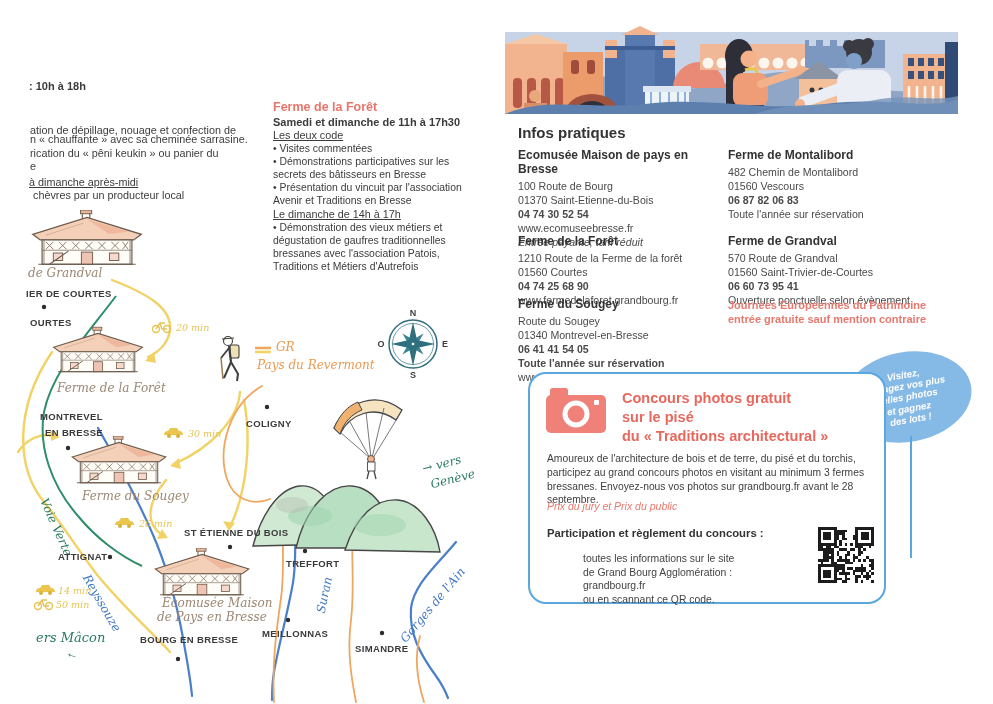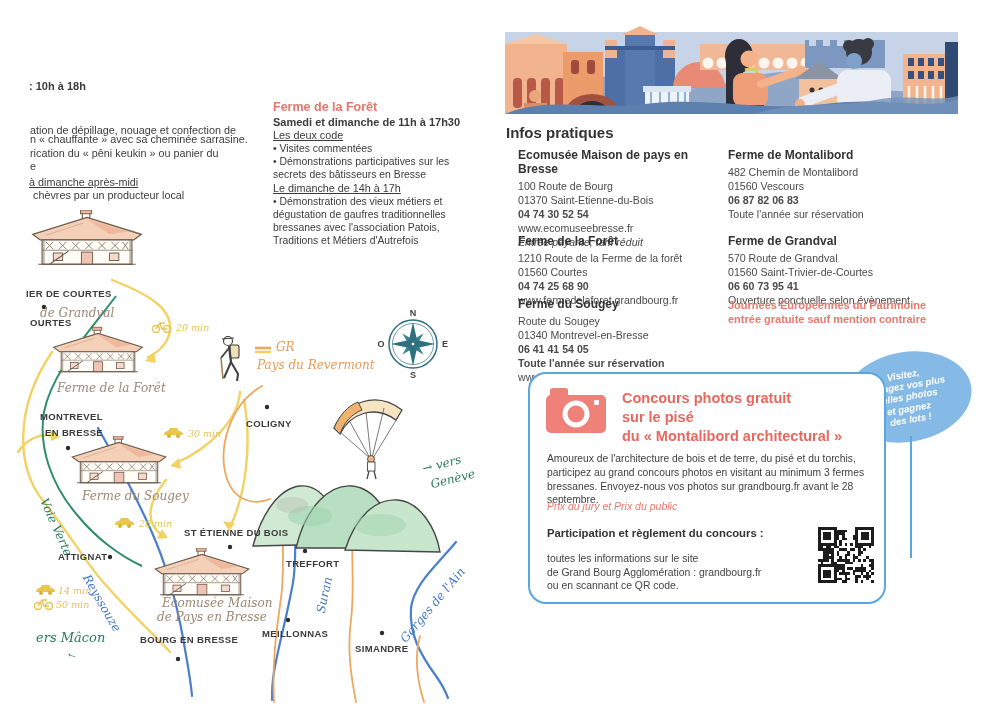--- a/index.html
+++ b/index.html
@@ -33,21 +33,21 @@
   .italic{font-style:italic;}
   .salmon{color:#e8796e;}
   
   .cbox{position:absolute;left:528px;top:372px;width:354px;height:228px;
         border:2px solid #5aa7e0;border-radius:18px;background:#fff;}
   .ctitle{position:absolute;left:92px;top:15px;color:#e8685e;font-weight:700;font-size:14.5px;line-height:19px;}
   .cbody{position:absolute;left:17px;top:78px;width:324px;font-size:10.3px;line-height:13.8px;color:#3e3e3e;}
   .cprize{position:absolute;left:17px;top:126px;font-size:10.5px;color:#e8796e;font-style:italic;}
   .cpart{position:absolute;left:17px;top:153px;width:250px;}
   .cpart-title{font-size:11.3px;font-weight:700;color:#333;margin-bottom:13px;}
-  .cpart-line{font-size:10.4px;line-height:13.5px;color:#434343;}
+  .cpart-line{font-size:10.4px;line-height:13.5px;color:#434343;margin-left:36px;}
   
   .qr{position:absolute;left:288px;top:153px;width:56px;height:56px;display:grid;
       grid-template-rows:repeat(21,1fr);grid-template-columns:repeat(21,1fr);background:#fff;}
   .qr i{background:#1c1c1c;display:block;}
   
   .bubble{position:absolute;left:842px;top:352px;width:130px;height:90px;background:#85b9e6;
           border-radius:50%;transform:rotate(-10deg);display:flex;flex-direction:column;
           justify-content:center;align-items:center;}
   .bubble div{color:#fff;font-weight:700;font-size:9.6px;line-height:11.3px;font-style:italic;}
   .bubble-line{position:absolute;left:910px;top:436px;width:2px;height:122px;background:#5aa7e0;}
@@ -67,20 +67,21 @@
     <div class="intro-line" style="left:30px;top:160px;">e</div>
     <div class="intro-line underline" style="left:29px;top:176px;">à dimanche après-midi</div>
     <div class="intro-line" style="left:33px;top:189px;">chèvres par un producteur local</div>
 
     <div class="ff-col">
       <div class="ff-title">Ferme de la Forêt</div>
       <div class="ff-sub">Samedi et dimanche de 11h à 17h30</div>
       <div class="ff-sec">Les deux code</div>
       <div class="ff-li">• Visites commentées</div>
       <div class="ff-li">• Démonstrations participatives sur les secrets des bâtisseurs en Bresse</div>
+      <div class="ff-li">• Présentation du vincuit par l'association Avenir et Traditions en Bresse</div>
       <div class="ff-sec">Le dimanche de 14h à 17h</div>
       <div class="ff-li">• Démonstration des vieux métiers et dégustation de gaufres traditionnelles bressanes avec l'association Patois, Traditions et Métiers d'Autrefois</div>
     </div>
 
     <svg class="abs" style="left:0;top:0;" width="500" height="710" viewBox="0 0 500 710">
       <defs>
         <symbol id="farm" viewBox="0 0 120 62">
           <rect x="55" y="2" width="8" height="11" fill="#fffdf8" stroke="#6d5c4c" stroke-width="1.2"></rect>
           <rect x="53" y="0" width="12" height="4" fill="#e9b49a" stroke="#6d5c4c" stroke-width="1"></rect>
           <polygon points="2,26 60,8 118,26 110,32 10,32" fill="#f5d0b8" stroke="#6d5c4c" stroke-width="1.4"></polygon>
@@ -216,21 +217,21 @@
           <circle cx="5" cy="9" r="2" fill="#d8b23a"></circle>
           <circle cx="14" cy="9" r="2" fill="#d8b23a"></circle>
       </g>
       <g transform="translate(34,598)" fill="none" stroke="#e6c455" stroke-width="1.4">
         <circle cx="4" cy="8" r="3.5"></circle>
           <circle cx="15" cy="8" r="3.5"></circle>
           <path d="M4,8 L8,2 L13,2 M8,2 L10,8 L15,8"></path>
       </g>
     </svg>
 
-    <div class="map-label cursive farmlab" style="left:40px;top:266px;margin-top:40px;">de Grandval</div>
+    <div class="map-label cursive farmlab" style="left:28px;top:266px;">de Grandval</div>
     <div class="map-label town" style="left:26px;top:288px;">IER DE COURTES</div>
     <div class="map-label town" style="left:30px;top:317px;">OURTES</div>
     <div class="map-label cursive farmlab" style="left:57px;top:381px;">Ferme de la Forêt</div>
     <div class="map-label town" style="left:40px;top:411px;">MONTREVEL</div>
     <div class="map-label town" style="left:45px;top:427px;">EN BRESSE</div>
     <div class="map-label cursive farmlab" style="left:82px;top:489px;">Ferme du Sougey</div>
     <div class="map-label town" style="left:246px;top:418px;">COLIGNY</div>
     <div class="map-label cursive orangelab" style="left:276px;top:340px;">GR</div>
     <div class="map-label cursive orangelab" style="left:257px;top:358px;">Pays du Revermont</div>
     <div class="map-label cursive greenlab" style="left:422px;top:457px;transform:rotate(-14deg);">→ vers</div>
@@ -344,21 +345,21 @@
           <rect x="443" y="45" width="6" height="8"></rect>
       </g>
       <g stroke="#fdf6ee" stroke-width="2.5">
           <path d="M404,60 V82 M412,60 V82 M420,60 V82 M428,60 V82 M436,60 V82 M444,60 V82"></path>
         </g>
       <rect x="440" y="16" width="13" height="72" fill="#2f4a74"></rect>
       <path d="M0,88 C40,70 90,84 140,78 C200,70 260,86 320,78 C380,70 420,84 453,74 L453,88 Z" fill="#5d7fae"></path>
       <path d="M250,88 C290,74 330,82 370,74 C400,68 430,76 453,70 L453,88 Z" fill="#7494bc" opacity="0.8"></path>
     </svg>
 
-    <div class="infos-title" style="left:6px;">Infos pratiques</div>
+    <div class="infos-title" style="left:18px;">Infos pratiques</div>
 
     <div class="entry" style="left:18px;top:148px;">
       <div class="ename">Ecomusée Maison de pays en Bresse</div>
       <div class="eline">100 Route de Bourg</div>
       <div class="eline">01370 Saint-Etienne-du-Bois</div>
       <div class="eline bold">04 74 30 52 54</div>
       <div class="eline">www.ecomuseebresse.fr</div>
       <div class="eline italic">Entrée payante, tarif réduit</div>
     </div>
     <div class="entry" style="left:18px;top:234px;">
@@ -409,21 +410,21 @@
       <svg class="abs" style="left:16px;top:13px;" width="60" height="48" viewBox="0 0 60 48">
         <rect x="4" y="1" width="18" height="9" rx="2.5" fill="#ef8178"></rect>
         <rect x="0" y="8" width="60" height="38" rx="5" fill="#ef8178"></rect>
         <circle cx="30" cy="27" r="13.5" fill="#ffffff"></circle>
         <circle cx="30" cy="27" r="8.5" fill="#ef8178"></circle>
         <rect x="48" y="13" width="5" height="5" rx="1" fill="#ffffff"></rect>
       </svg>
       <div class="ctitle">
         <div>Concours photos gratuit</div>
         <div>sur le pisé</div>
-        <div>du « Montalibord architectural »</div>
+        <div>du « Traditions architectural »</div>
       </div>
       <div class="cbody">Amoureux de l'architecture de bois et de terre, du pisé et du torchis, participez au grand concours photos en visitant au minimum 3 fermes bressanes. Envoyez-nous vos photos sur grandbourg.fr avant le 28 septembre.</div>
       <div class="cprize">Prix du jury et Prix du public</div>
       <div class="cpart">
         <div class="cpart-title">Participation et règlement du concours :</div>
         <div class="cpart-line">toutes les informations sur le site</div>
         <div class="cpart-line">de Grand Bourg Agglomération : grandbourg.fr</div>
         <div class="cpart-line">ou en scannant ce QR code.</div>
       </div>
       <div class="qr">

